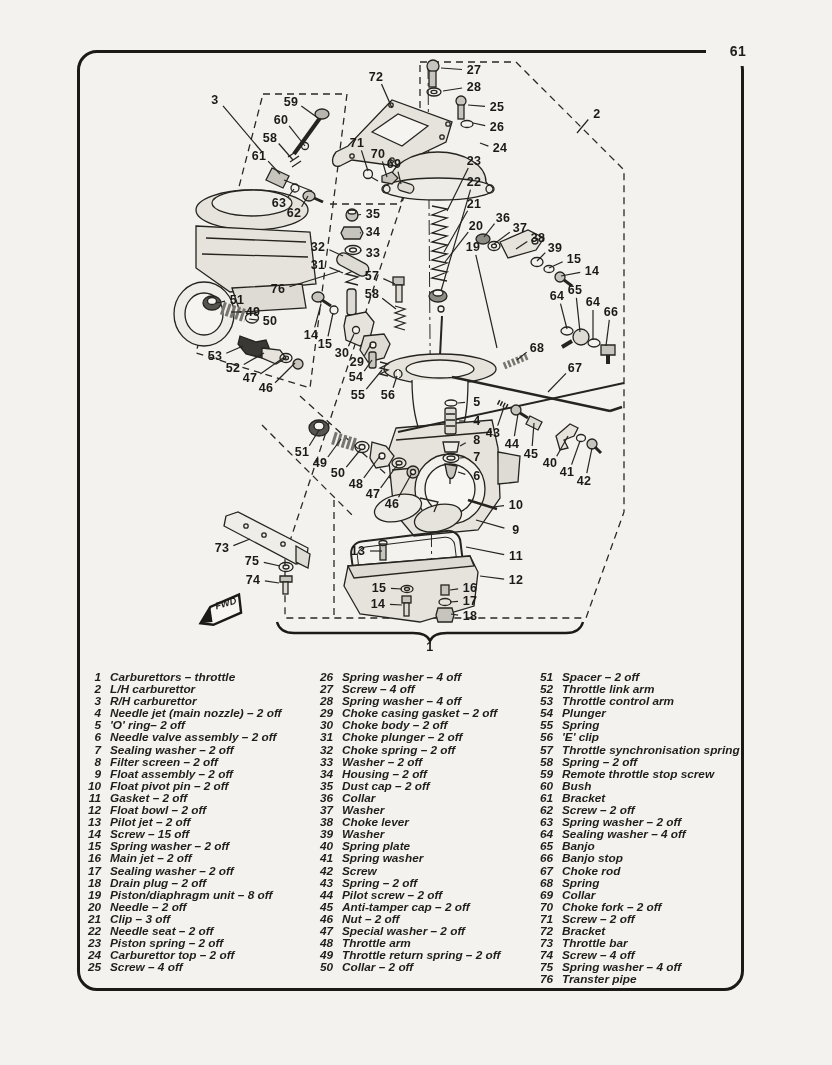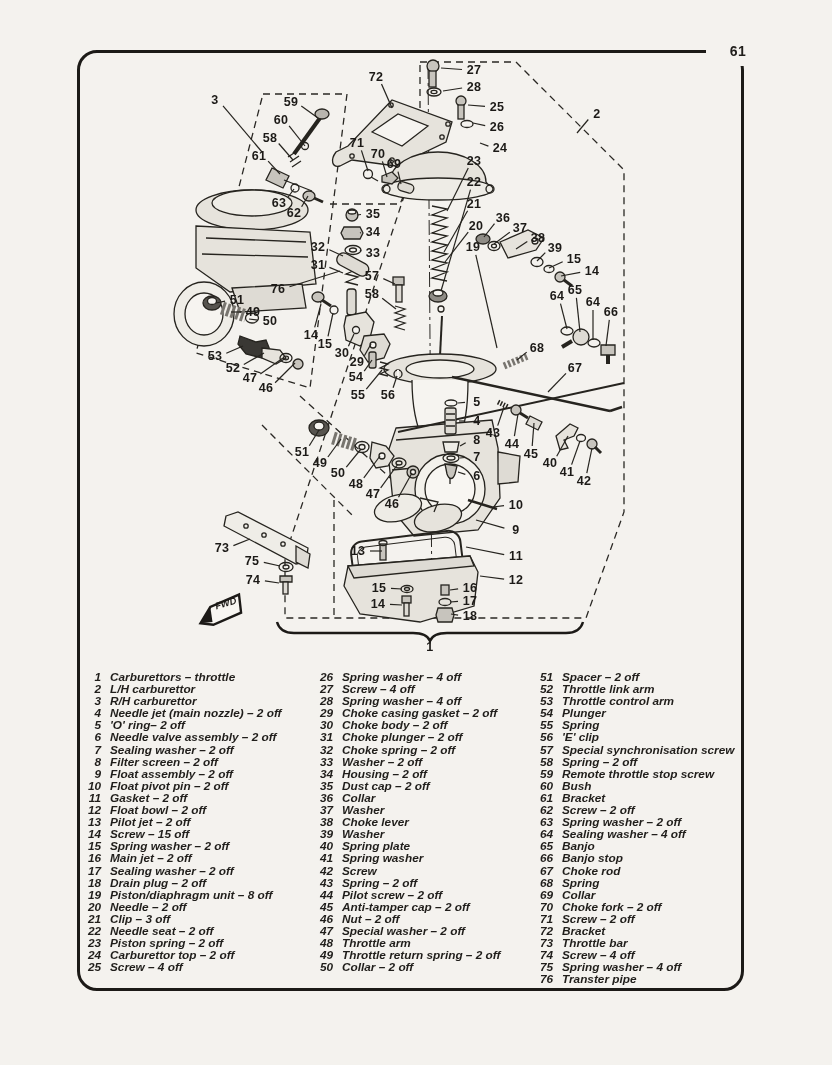--- a/index.html
+++ b/index.html
@@ -638,21 +638,21 @@
       <div class="row">
         <span class="num">55</span>
         <span class="desc">Spring</span>
       </div>
       <div class="row">
         <span class="num">56</span>
         <span class="desc">'E' clip</span>
       </div>
       <div class="row">
         <span class="num">57</span>
-        <span class="desc">Special synchronisation screw</span>
+        <span class="desc">Throttle synchronisation spring</span>
       </div>
       <div class="row">
         <span class="num">58</span>
         <span class="desc">Spring – 2 off</span>
       </div>
       <div class="row">
         <span class="num">59</span>
         <span class="desc">Remote throttle stop screw</span>
       </div>
       <div class="row">

